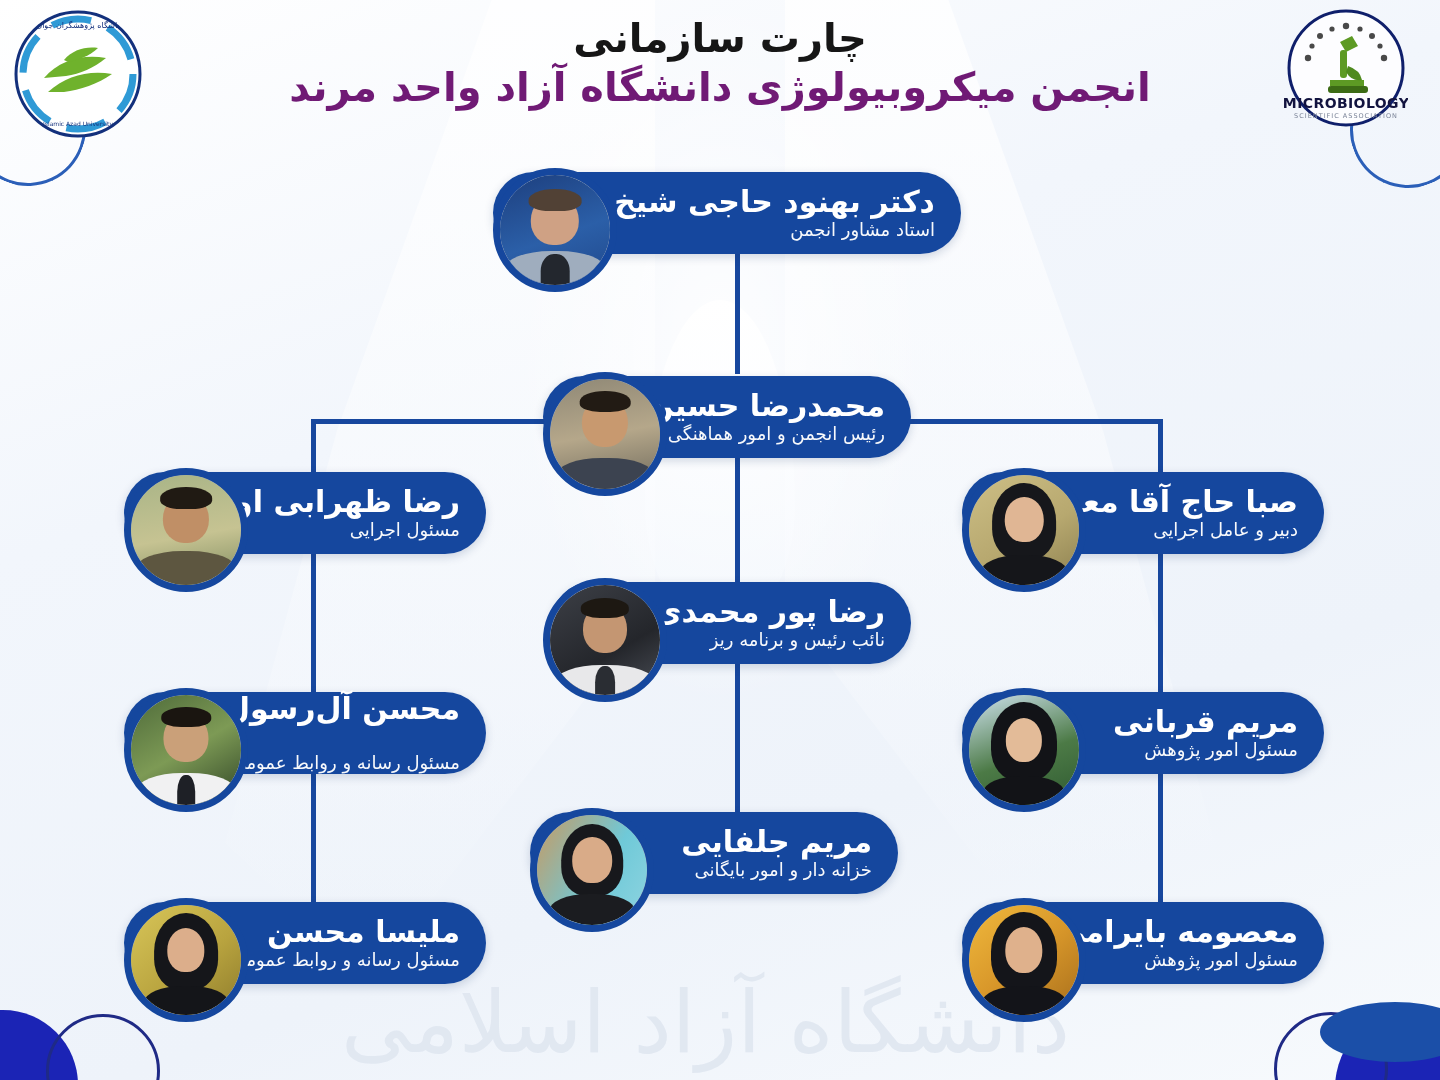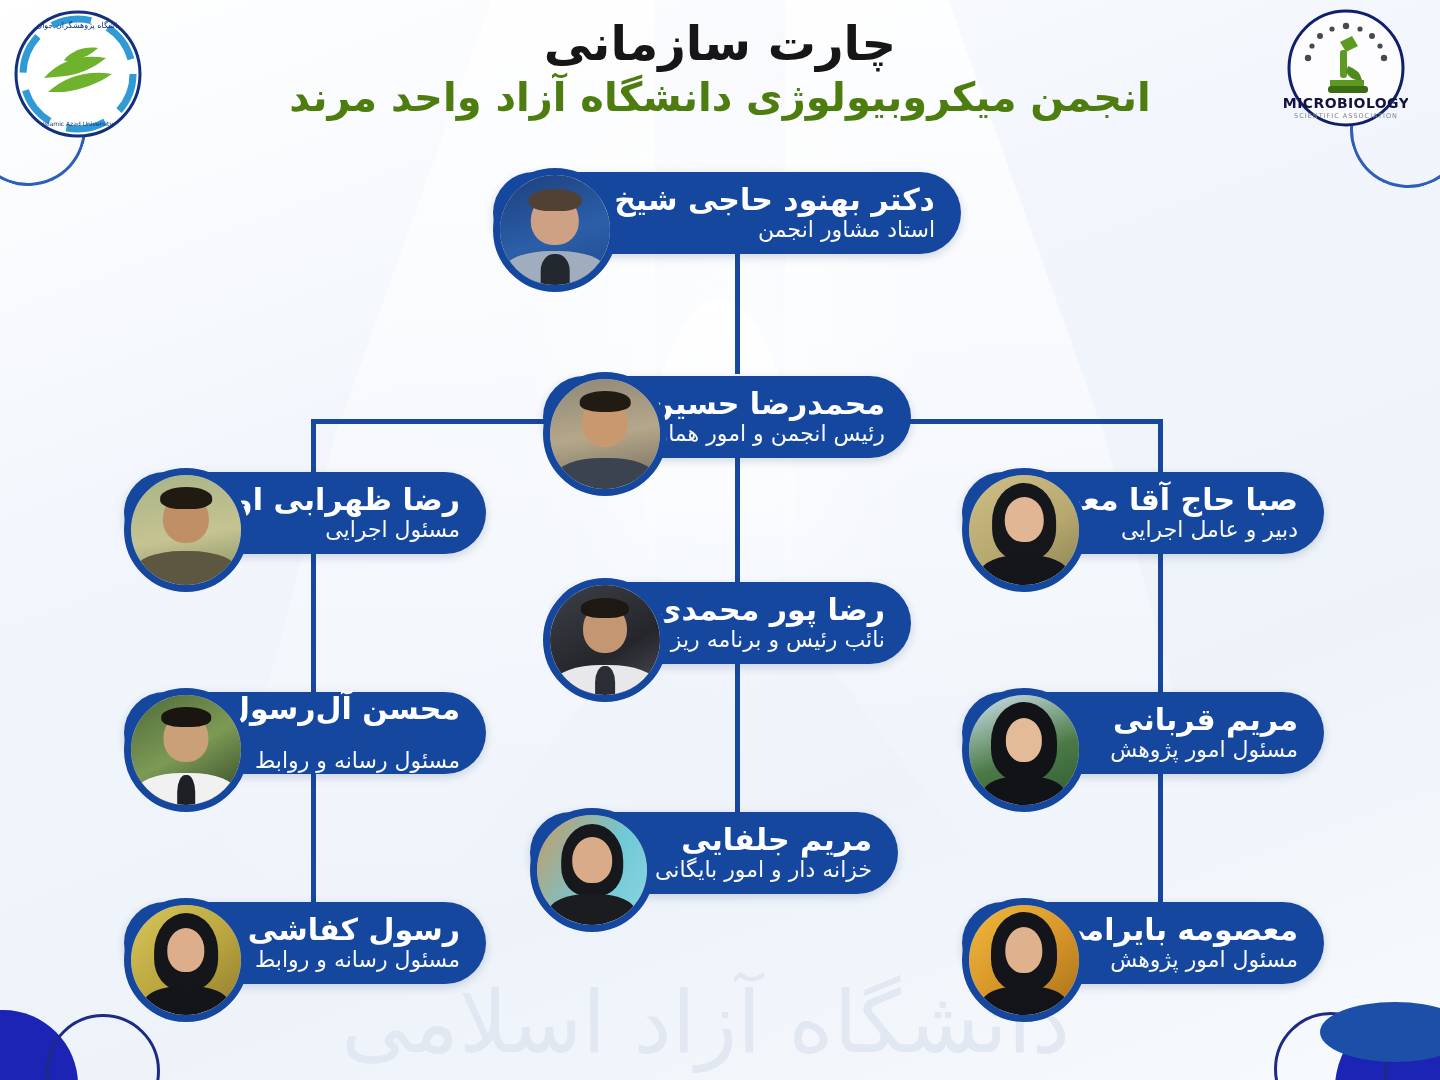--- a/index.html
+++ b/index.html
@@ -55,42 +55,42 @@
   
   .logo{position:absolute;z-index:6;text-align:center;}
   .logo-left{left:8px;top:4px;width:140px;height:140px;}
   .logo-right{right:32px;top:6px;width:124px;height:124px;margin-left:12px;}
   .logo-tail{position:absolute;z-index:5;border:3px solid #2b5fb8;border-radius:50%;}
   .tail-l{left:-30px;top:70px;width:110px;height:110px;border-color:transparent #2b5fb8 #2b5fb8 transparent;transform:rotate(20deg);}
   .tail-r{right:-26px;top:72px;width:110px;height:110px;border-color:transparent transparent #2b5fb8 #2b5fb8;transform:rotate(-20deg);}
 
   
   .title-wrap{position:absolute;z-index:7;left:0;right:0;top:14px;text-align:center;}
-  .title-1{font-size:48px;font-weight:bold;color:#161616;line-height:1.22;}
-  .title-2{font-size:40px;font-weight:bold;color:#4d7c0f;line-height:1.22;}
+  .title-1{font-size:40px;font-weight:bold;color:#161616;line-height:1.22;}
+  .title-2{font-size:40px;font-weight:bold;color:#701a75;line-height:1.22;}
 
   
   .lines{position:absolute;inset:0;z-index:1;}
   .ln{position:absolute;background:#17479e;}
   .v{width:5px;}
   .h{height:5px;}
 
   
   .card{
     position:absolute;z-index:3;height:90px;display:flex;align-items:center;
   }
   .card .pill{
     position:absolute;top:4px;height:82px;border-radius:42px;
     background:#15479e;
     box-shadow:0 3px 10px rgba(16,43,94,.18);
     display:flex;flex-direction:column;justify-content:center;
     color:#ffffff;box-sizing:border-box;
   }
   .card .pname{font-size:30px;font-weight:bold;line-height:1.12;white-space:nowrap;}
-  .card .prole{font-size:22px;font-weight:normal;line-height:1.2;white-space:nowrap;opacity:.97;margin-left:44px;}
+  .card .prole{font-size:18px;font-weight:normal;line-height:1.2;white-space:nowrap;opacity:.97;margin-left:44px;}
   .card .photo{
     position:absolute;top:0;width:124px;height:124px;border-radius:50%;
     border:7px solid #15479e;box-sizing:border-box;z-index:4;
     overflow:hidden;background:#9aa8bb;
   }
   .card .photo .ph-inner{width:100%;height:100%;border-radius:50%;overflow:hidden;position:relative;}
   .card .photo .sky{position:absolute;inset:0;}
   .card .photo .head{
     position:absolute;left:50%;transform:translateX(-50%);
     border-radius:50% 50% 46% 46%;
@@ -304,21 +304,21 @@
       <div class="head" style="top:16%;width:41%;height:45%;background:#caa079;"></div>
       <div class="hair" style="top:11%;width:45%;height:18%;background:#1a1510;"></div>
       <div class="body" style="width:90%;height:35%;background:#f1f1f2;"></div>
       <div class="body" style="width:16%;height:33%;background:#1e2026;"></div>
     </div>
   </div>
 </div>
 
 <div class="card rtl" id="c-media2">
   <div class="pill">
-    <span class="pname">رسول کفاشی</span>
+    <span class="pname">ملیسا محسن</span>
     <span class="prole">مسئول رسانه و روابط عمومی</span>
   </div>
   <div class="photo">
     <div class="ph-inner">
       <div class="sky" style="background:linear-gradient(140deg,#d8c659,#b9a43f 55%,#8e7c2c);"></div>
       <div class="hair" style="top:7%;width:58%;height:70%;background:#15161a;"></div>
       <div class="head" style="top:21%;width:34%;height:40%;background:#dcae8b;"></div>
       <div class="body" style="width:76%;height:32%;background:#141519;"></div>
     </div>
   </div>

